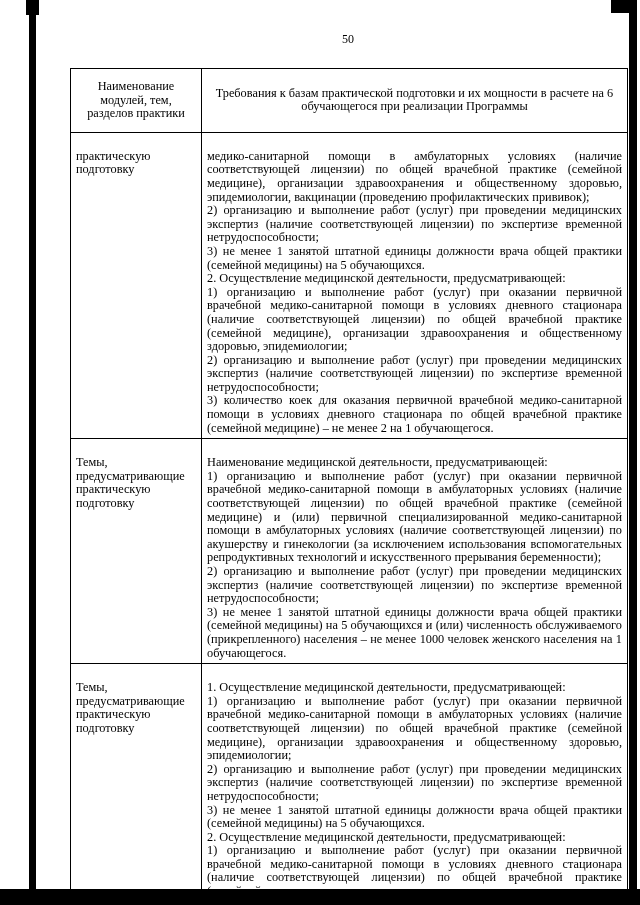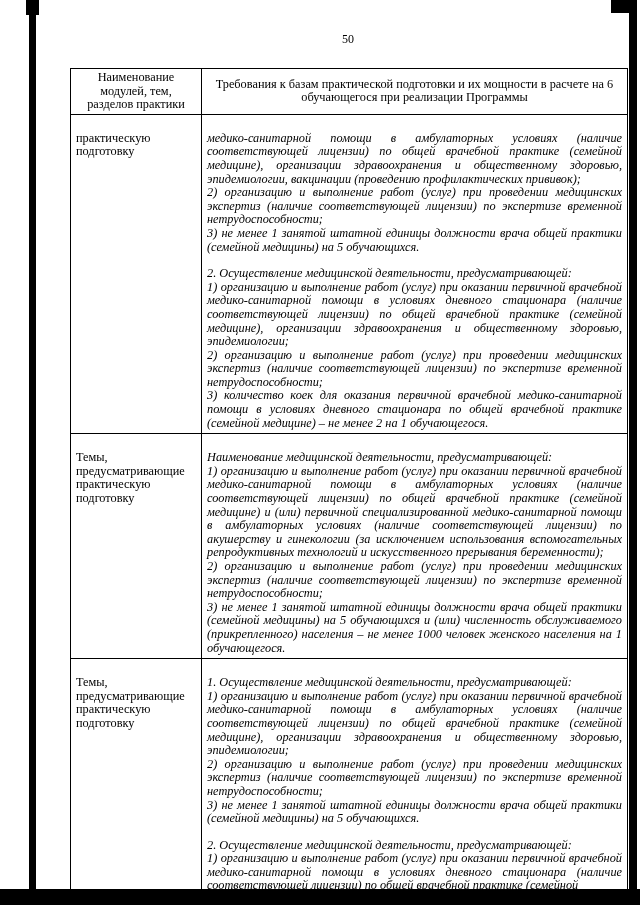--- a/index.html
+++ b/index.html
@@ -34,29 +34,28 @@
   col.col-left  { width: 131px; }
   col.col-right { width: 426px; }
   td {
     border: 1px solid #000;
     vertical-align: top;
     padding: 17px 5px 3px 5px;
   }
   td.th {
     text-align: center;
     vertical-align: middle;
-    padding: 2px 8px;
+    padding: 11px 8px;
   }
   td.cell-left { text-align: left; }
   td.cell-right p {
     margin: 0;
     text-align: justify;
-    font-style: italic;
   }
-  td.cell-right p.gap { margin-top: 13px; }
+  td.cell-right p.gap { }
   td.module-row {
     text-align: center;
     padding: 1px 4px;
   }
   .bar {
     position: absolute;
     background: #000;
   }
   .bar-left   { left: 29px;  top: 0; width: 7px;  height: 905px; }
   .bar-right  { left: 629px; top: 0; width: 8px;  height: 905px; }

